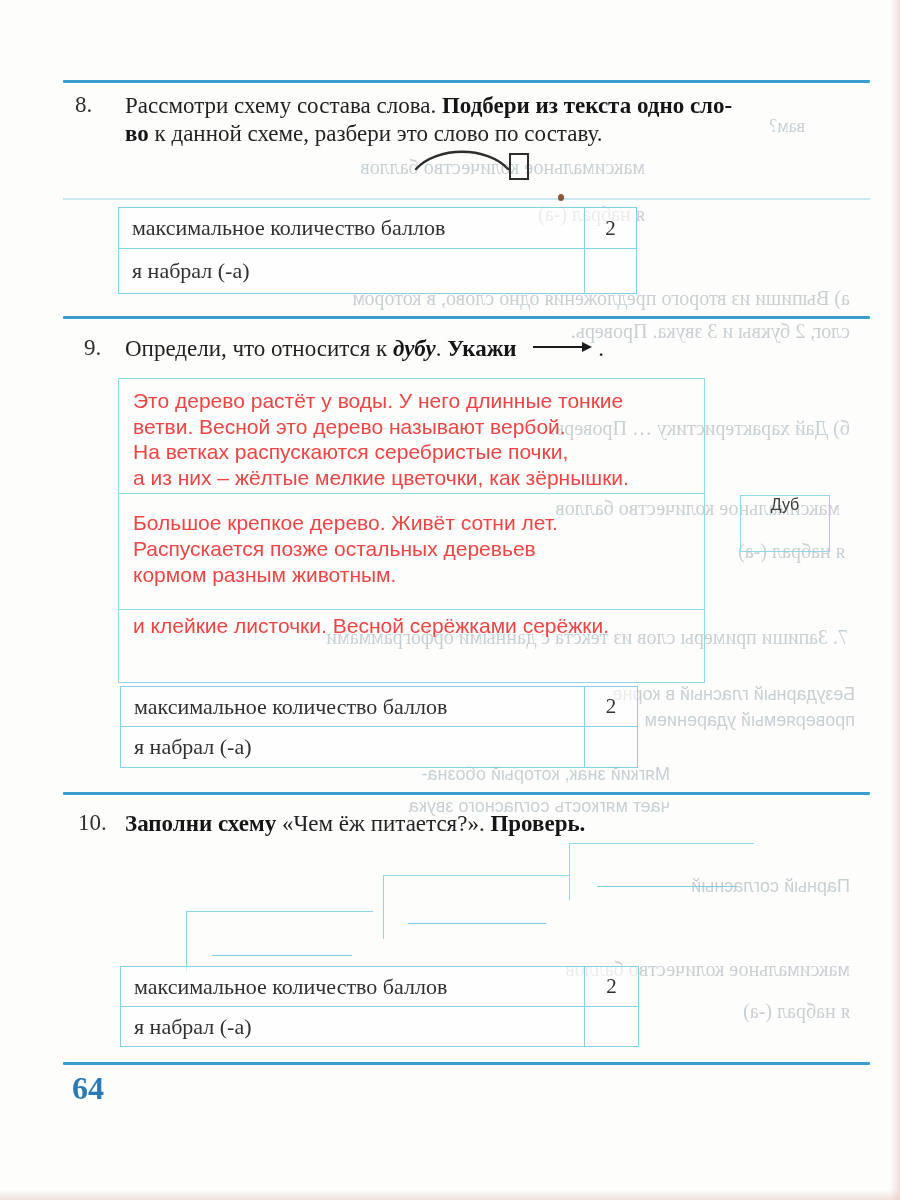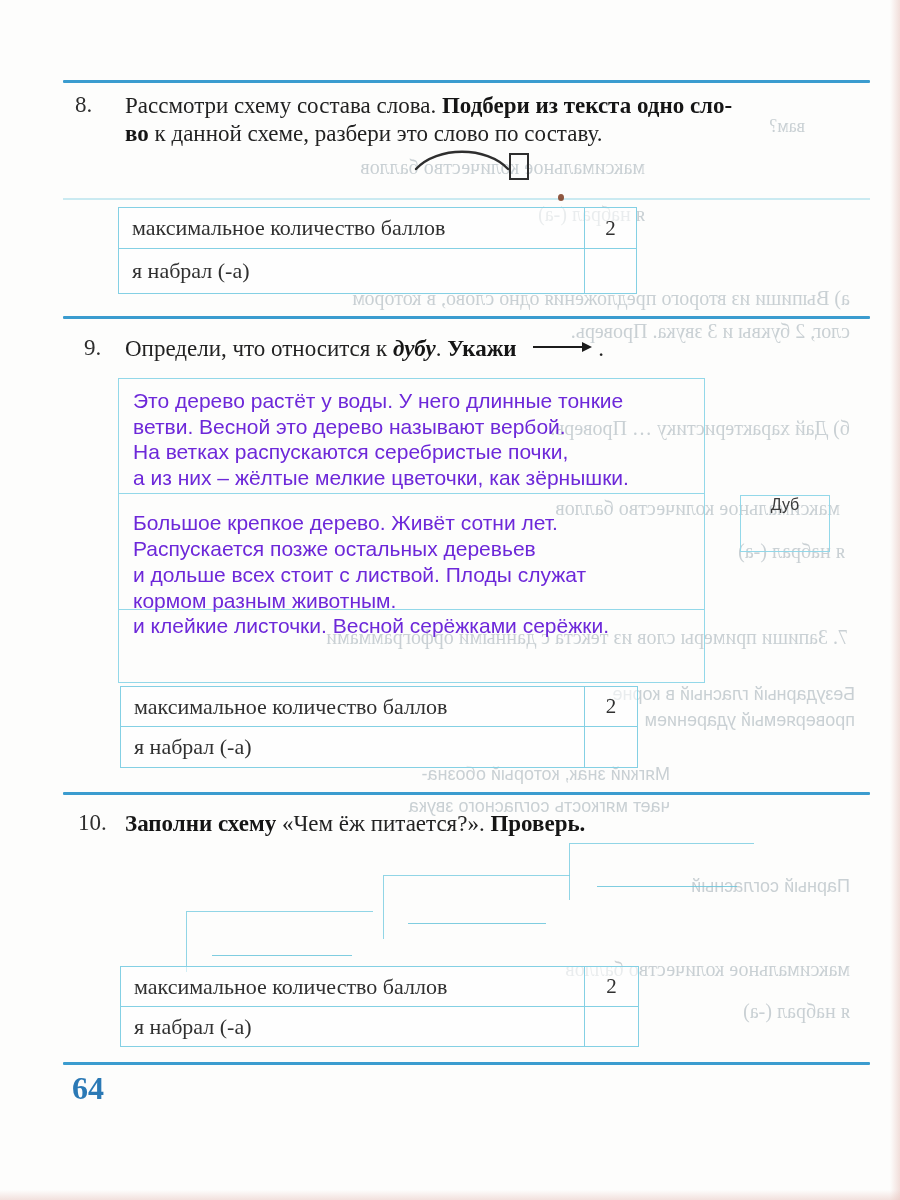--- a/index.html
+++ b/index.html
@@ -19,21 +19,21 @@
   
   .score-table{position:absolute;border:1.6px solid #84d0e4;background:rgba(255,255,255,.6);}
   .st-row{display:flex;border-bottom:1.6px solid #84d0e4;}
   .st-row:last-child{border-bottom:none;}
   .st-label{border-right:1.6px solid #84d0e4;padding-left:13px;display:flex;align-items:center;
             font-size:22px;color:#303030;}
   .st-val{flex:1;display:flex;align-items:center;justify-content:center;font-size:21px;color:#303030;}
   
   .tree-boxes{position:absolute;left:118px;top:378px;width:585px;border:1.6px solid #93d8e9;}
   .tree-box{border-top:1.6px solid #93d8e9;font-family:"Liberation Sans",sans-serif;
-            font-size:21px;color:#6d28d9;padding-left:14px;box-sizing:border-box;}
+            font-size:21px;color:#ef4444;padding-left:14px;box-sizing:border-box;}
   .tree-box:first-child{border-top:none;}
   .tb1{height:114px;padding-top:9px;line-height:25.5px;}
   .tb2{height:116px;padding-top:16px;line-height:26px;}
   .tb3{height:73px;padding-top:4px;line-height:23.5px;}
   .answer-box{position:absolute;left:740px;top:495px;width:88px;height:55px;border:1.6px solid #93d8e9;
               display:flex;align-items:flex-start;justify-content:center;
               font-family:"Liberation Sans",sans-serif;font-size:16px;color:#3b3b3b;}
   
   .s-box{position:absolute;border-top:1.7px solid rgba(118,202,224,.8);border-left:1.7px solid rgba(118,202,224,.8);}
   .s-line{position:absolute;height:0;border-top:1.7px solid rgba(105,196,218,.85);}
@@ -116,21 +116,20 @@
   <div class="tree-boxes">
     <div class="tree-box tb1">
       <div>Это дерево растёт у воды. У него длинные тонкие</div>
       <div>ветви. Весной это дерево называют вербой.</div>
       <div>На ветках распускаются серебристые почки,</div>
       <div>а из них – жёлтые мелкие цветочки, как зёрнышки.</div>
     </div>
     <div class="tree-box tb2">
       <div>Большое крепкое дерево. Живёт сотни лет.</div>
       <div>Распускается позже остальных деревьев</div>
-      <div>и дольше всех стоит с листвой. Плоды служат</div>
       <div>кормом разным животным.</div>
     </div>
     <div class="tree-box tb3">
       <div>и клейкие листочки. Весной серёжками серёжки.</div>
     </div>
   </div>
 
   <div class="answer-box">
     <span>Дуб</span>
   </div>

